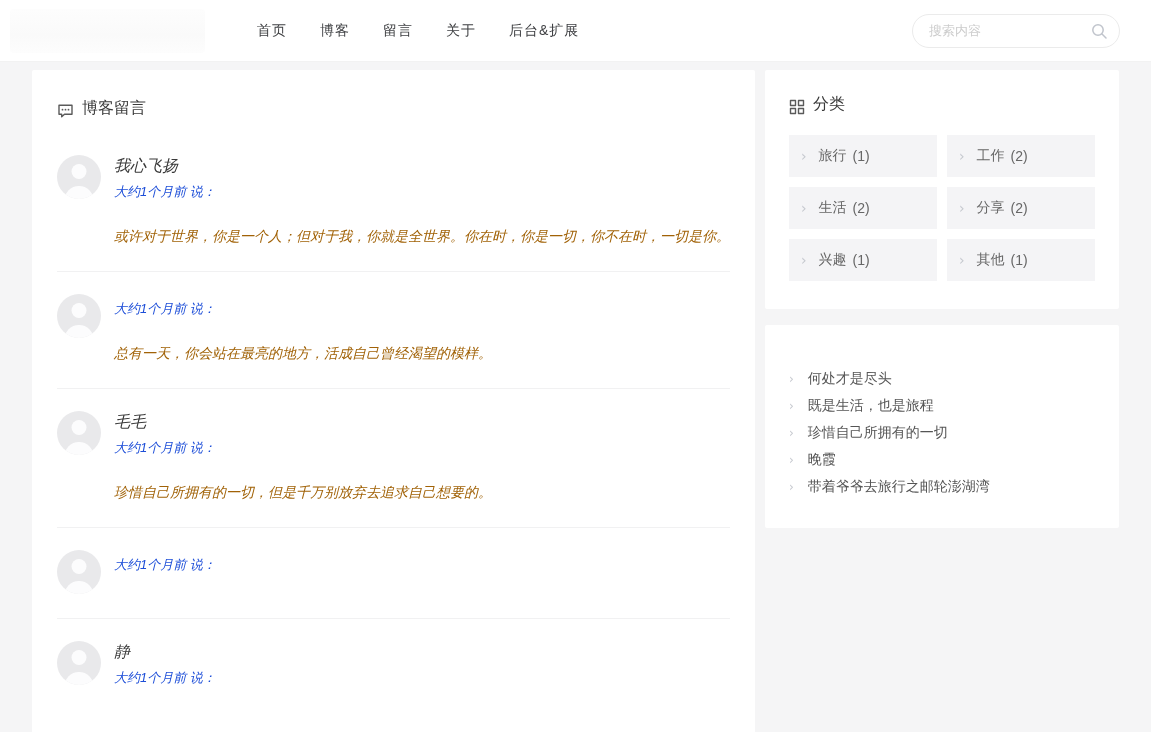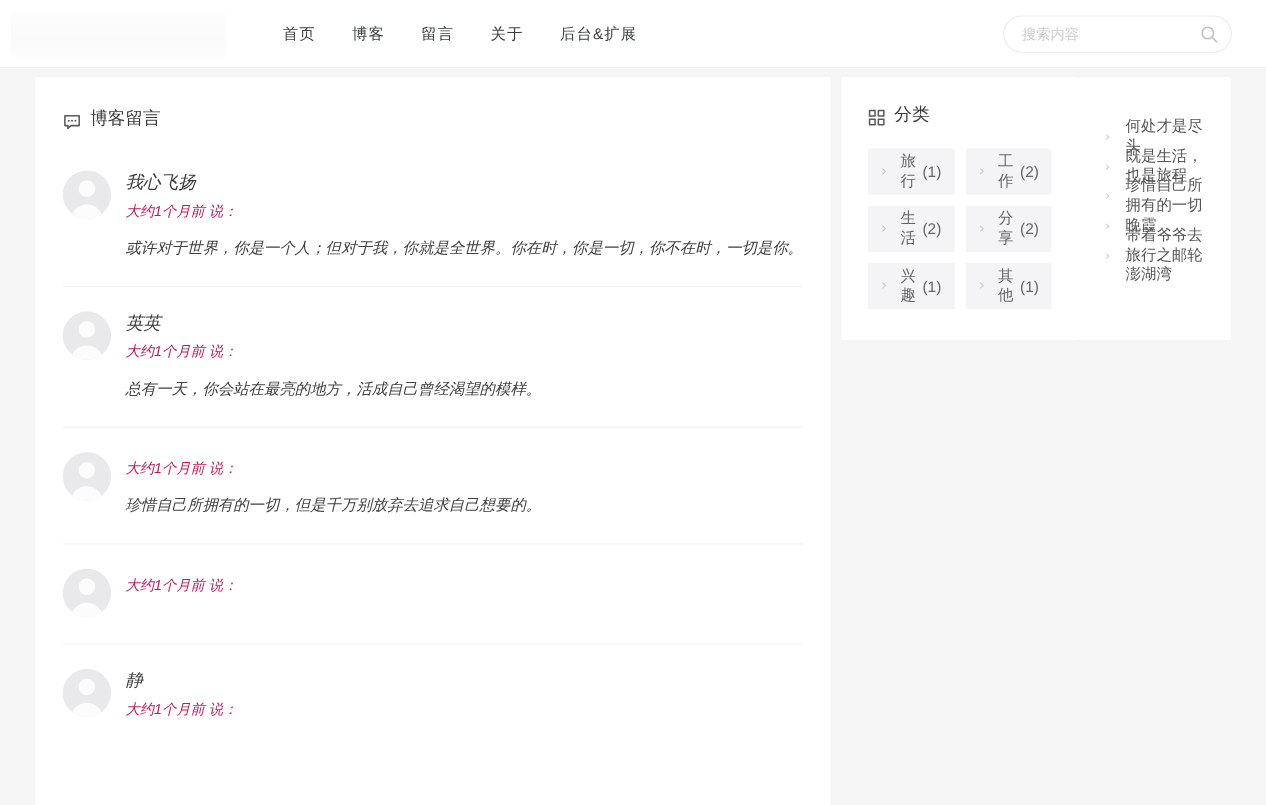--- a/index.html
+++ b/index.html
@@ -32,21 +32,21 @@
     font-family:"Liberation Sans","DejaVu Sans",sans-serif;
   }
   .search-input::placeholder { color:#ccc; }
   .search-icon {
     position:absolute; right:12px; top:8px; width:18px; height:18px; cursor:pointer;
   }
   
   .page { display:flex; align-items:flex-start; padding:8px 31px 0 32px; gap:10px; }
   .card { background:#fff; border-radius:2px; }
   .main-card { width:723px; padding:28px 25px; min-height:860px; }
-  .side { width:354px; display:flex; flex-direction:row; }
+  .side { width:354px; display:flex; flex-direction:column; gap:16px; }
   .side-card { width:354px; padding:24px 24px 28px 24px; }
   
   .sec-title { display:flex; align-items:flex-end; gap:8px; font-size:16px; color:#3a3a3a; }
   .sec-title svg { display:block; }
   
   .comments { margin-top:14px; }
   .comment { display:flex; padding:22px 0 24px 0; border-bottom:1px solid #f1f1f2; }
   .comment:last-child { border-bottom:none; }
   .avatar {
     width:44px; height:44px; border-radius:50%; background:#e9e9eb;
@@ -55,22 +55,22 @@
   .av-head {
     position:absolute; top:9px; left:50%; transform:translateX(-50%);
     width:15px; height:15px; border-radius:50%; background:#fcfcfd;
   }
   .av-body {
     position:absolute; bottom:-7px; left:50%; transform:translateX(-50%);
     width:30px; height:20px; border-radius:15px 15px 0 0; background:#fcfcfd;
   }
   .c-main { flex:1;font-style:italic; }
   .c-name { font-size:16px; color:#3a3a3a; margin-top:1px; }
-  .c-time { font-size:13px; color:#be185d; margin-top:6px; }
-  .c-text { font-size:14px; color:#404040; margin-top:14px; line-height:1.5; }
+  .c-time { font-size:13px; color:#1d4ed8; margin-top:6px; }
+  .c-text { font-size:14px; color:#a16207; margin-top:25px; line-height:1.5; }
   
   .cat-grid { display:grid; grid-template-columns:1fr 1fr; gap:10px; margin-top:20px; }
   .cat-item {
     height:42px; background:#f4f4f6; display:flex; align-items:center;
     padding:0 12px; font-size:14px; color:#666; cursor:pointer; text-decoration:none;
   }
   .chev { color:#c5c8ce; font-size:14px; margin-right:12px; font-family:"DejaVu Sans",sans-serif; }
   .cat-count { margin-left:6px; }
   
   .latest-list { margin-top:16px; }
@@ -129,32 +129,32 @@
           <div class="c-text">或许对于世界，你是一个人；但对于我，你就是全世界。你在时，你是一切，你不在时，一切是你。</div>
         </div>
       </div>
 
       <div class="comment">
         <div class="avatar">
             <div class="av-head"></div>
             <div class="av-body"></div>
           </div>
         <div class="c-main">
-          <div class="c-name">英英</div>
           <div class="c-time">大约1个月前 说：</div>
           <div class="c-text">总有一天，你会站在最亮的地方，活成自己曾经渴望的模样。</div>
         </div>
       </div>
 
       <div class="comment">
         <div class="avatar">
             <div class="av-head"></div>
             <div class="av-body"></div>
           </div>
         <div class="c-main">
+          <div class="c-name">毛毛</div>
           <div class="c-time">大约1个月前 说：</div>
           <div class="c-text">珍惜自己所拥有的一切，但是千万别放弃去追求自己想要的。</div>
         </div>
       </div>
 
       <div class="comment">
         <div class="avatar">
             <div class="av-head"></div>
             <div class="av-body"></div>
           </div>

